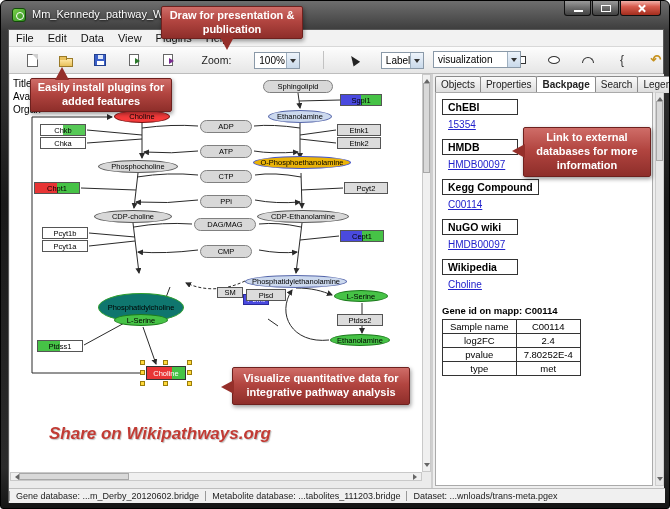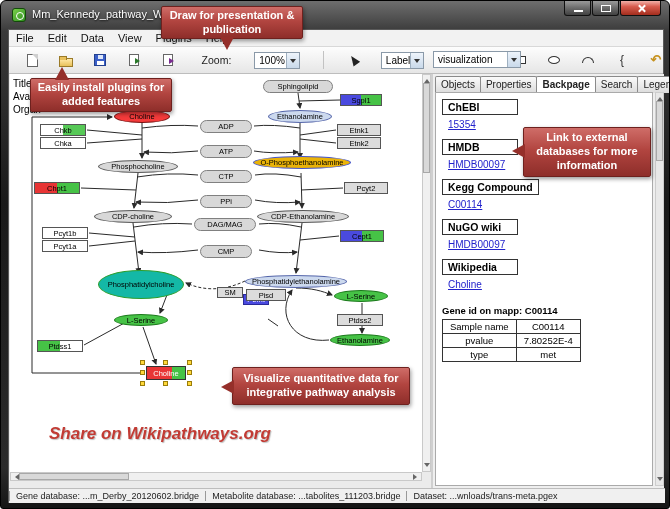--- a/index.html
+++ b/index.html
@@ -287,21 +287,21 @@
           <div class="pnode s-rect" style="left: 24px; top: 108px; width: 46px; height: 12px; background: linear-gradient(to right, rgb(232, 53, 53) 50%, rgb(70, 194, 70) 50%); border-color: rgb(85, 85, 85);">Chpt1</div>
           <div class="pnode s-rect" style="left: 334px; top: 108px; width: 44px; height: 12px; background: rgb(220, 220, 220); border-color: rgb(85, 85, 85);">Pcyt2</div>
           <div class="pnode s-round" style="left: 190px; top: 121px; width: 52px; height: 13px; background: rgb(216, 216, 216); border-color: rgb(128, 128, 128);">PPi</div>
           <div class="pnode s-ellipse" style="left: 84px; top: 136px; width: 78px; height: 13px; background: rgb(216, 216, 216); border-color: rgb(85, 85, 85);">CDP-choline</div>
           <div class="pnode s-ellipse" style="left: 247px; top: 136px; width: 92px; height: 13px; background: rgb(216, 216, 216); border-color: rgb(85, 85, 85);">CDP-Ethanolamine</div>
           <div class="pnode s-round" style="left: 184px; top: 144px; width: 62px; height: 13px; background: rgb(216, 216, 216); border-color: rgb(128, 128, 128);">DAG/MAG</div>
           <div class="pnode s-rect" style="left: 32px; top: 153px; width: 46px; height: 12px; background: rgb(255, 255, 255); border-color: rgb(85, 85, 85);">Pcyt1b</div>
           <div class="pnode s-rect" style="left: 32px; top: 166px; width: 46px; height: 12px; background: rgb(255, 255, 255); border-color: rgb(85, 85, 85);">Pcyt1a</div>
           <div class="pnode s-rect" style="left: 330px; top: 156px; width: 44px; height: 12px; background: linear-gradient(to right, rgb(74, 74, 223) 50%, rgb(70, 194, 70) 50%); border-color: rgb(85, 85, 85);">Cept1</div>
           <div class="pnode s-round" style="left: 190px; top: 171px; width: 52px; height: 13px; background: rgb(216, 216, 216); border-color: rgb(128, 128, 128);">CMP</div>
-          <div class="pnode s-ellipse" style="left: 88px; top: 196px; width: 86px; height: 29px; background: #14b8a6; border-color: rgb(46, 158, 46);">Phosphatidylcholine</div>
+          <div class="pnode s-ellipse" style="left: 88px; top: 219px; width: 86px; height: 29px; background: #0f766e; border-color: rgb(46, 158, 46);">Phosphatidylcholine</div>
           <div class="pnode s-ellipse" style="left: 235px; top: 201px; width: 102px; height: 13px; background: rgb(204, 217, 238); border-color: rgb(85, 102, 170);">Phosphatidylethanolamine</div>
           <div class="pnode s-rect" style="left: 207px; top: 213px; width: 26px; height: 11px; background: rgb(220, 220, 220); border-color: rgb(85, 85, 85);">SM</div>
           <div class="pnode s-rect" style="left: 233px; top: 220px; width: 26px; height: 11px; background: rgb(74, 74, 223); border-color: rgb(42, 42, 154); color: rgb(255, 255, 255);">Pemt</div>
           <div class="pnode s-rect" style="left: 236px; top: 215px; width: 40px; height: 12px; background: rgb(220, 220, 220); border-color: rgb(85, 85, 85);">Pisd</div>
           <div class="pnode s-ellipse" style="left: 324px; top: 216px; width: 54px; height: 12px; background: rgb(70, 194, 70); border-color: rgb(29, 122, 29);">L-Serine</div>
           <div class="pnode s-rect" style="left: 327px; top: 240px; width: 46px; height: 12px; background: rgb(220, 220, 220); border-color: rgb(85, 85, 85);">Ptdss2</div>
           <div class="pnode s-ellipse" style="left: 320px; top: 260px; width: 60px; height: 12px; background: rgb(70, 194, 70); border-color: rgb(29, 122, 29);">Ethanolamine</div>
           <div class="pnode s-ellipse" style="left: 104px; top: 240px; width: 54px; height: 12px; background: rgb(70, 194, 70); border-color: rgb(29, 122, 29);">L-Serine</div>
           <div class="pnode s-rect" style="left: 27px; top: 266px; width: 46px; height: 12px; background: linear-gradient(to right, rgb(70, 194, 70) 50%, rgb(255, 255, 255) 50%); border-color: rgb(85, 85, 85);">Ptdss1</div>
           <div class="pnode s-rect" style="left: 136px; top: 292px; width: 40px; height: 14px; background: linear-gradient(to right, rgb(232, 53, 53) 65%, rgb(70, 194, 70) 65%); border-color: rgb(51, 51, 51); color: rgb(255, 255, 255);">Choline</div>
@@ -359,20 +359,24 @@
           <a class="bp-value">Choline</a>
         </div>
         <div id="bp-geneid">Gene id on mapp: C00114</div>
         <table id="exp-table">
           <tbody>
               <tr>
                 <td>Sample name</td>
                 <td>C00114</td>
               </tr>
           <tr>
+                <td>log2FC</td>
+                <td>2.4</td>
+              </tr>
+          <tr>
                 <td>pvalue</td>
                 <td>7.80252E-4</td>
               </tr>
           <tr>
                 <td>type</td>
                 <td>met</td>
               </tr>
         </tbody>
           </table>
       </div>

